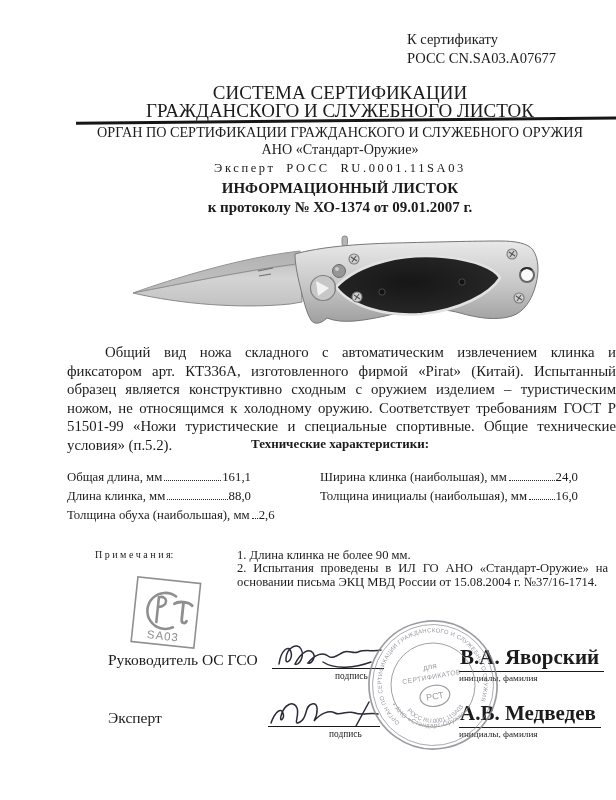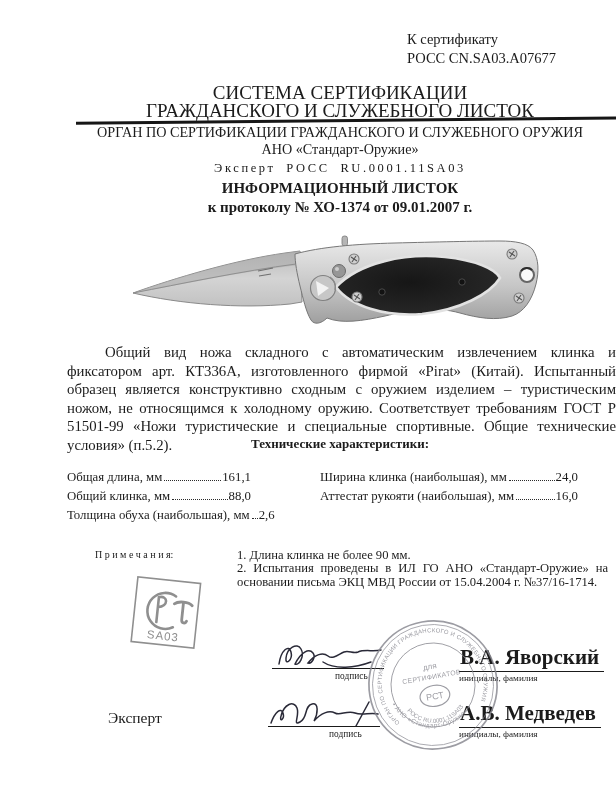--- a/index.html
+++ b/index.html
@@ -129,61 +129,62 @@
 
   <div class="abs center tech">Технические характеристики:</div>
 
   <div class="abs specs specs-left">
     <div class="spec-row">
       <span>Общая длина, мм</span>
       <span class="spec-leader"></span>
       <span>161,1</span>
     </div>
     <div class="spec-row">
-      <span>Общий клинка, мм</span>
+      <span>Длина клинка, мм</span>
       <span class="spec-leader"></span>
       <span>88,0</span>
     </div>
     <div class="spec-row">
       <span>Толщина обуха (наибольшая), мм</span>
       <span class="spec-leader"></span>
       <span>2,6</span>
     </div>
   </div>
 
   <div class="abs specs specs-right">
     <div class="spec-row">
       <span>Ширина клинка (наибольшая), мм</span>
       <span class="spec-leader"></span>
       <span>24,0</span>
     </div>
     <div class="spec-row">
-      <span>Аттестат рукояти (наибольшая), мм</span>
+      <span>Толщина инициалы (наибольшая), мм</span>
       <span class="spec-leader"></span>
       <span>16,0</span>
     </div>
   </div>
 
   <div class="abs notes-label">П р и м е ч а н и я:</div>
   <div class="abs notes-text">
     <div>1. Длина клинка не более 90 мм.</div>
-    <div>2. Испытания проведены в ИЛ ГО АНО «Стандарт-Оружие» на основании письма ЭКЦ МВД России от 15.04.2004 г. №37/16-1714.</div>
+    <div>2. Испытания проведены в ИЛ ГО АНО «Стандарт-Оружие» на основании письма ЭКЦ МВД России от 15.08.2004 г. №37/16-1714.</div>
   </div>
 
   <svg class="abs rst-mark" width="74" height="80" viewBox="0 0 74 80">
     <g stroke="#8f8f8f" fill="none" stroke-linecap="round">
       <rect x="5" y="4" width="63" height="65" stroke-width="1.6"></rect>
       <path d="M 45,19.5 A 18,18 0 1 0 45,50.5" stroke-width="2.6"></path>
       <path d="M 28,47 L 28,22 C 37,19 39,30 28,32" stroke-width="2.6"></path>
       <path d="M 44,27 C 48,23.5 58,23.5 62,27" stroke-width="2.8"></path>
       <path d="M 53,25 L 53,42 C 53,46 57,46 58,43" stroke-width="2.8"></path>
     </g>
     <text x="36" y="64" text-anchor="middle" font-size="11.5" letter-spacing="1" fill="#8f8f8f" font-family="Liberation Sans, sans-serif">SA03</text>
   </svg>
 
+  <div class="abs role" style="top:651px;">Руководитель ОС ГСО</div>
   <svg class="abs" style="left:243px;top:640px;" width="110" height="34" viewBox="0 0 110 34">
     <g stroke="#2a2a38" stroke-width="1.5" fill="none" stroke-linecap="round">
       <path d="M 4,24 C 6,10 14,4 16,12 C 18,20 10,26 11,18 C 12,8 22,2 26,9 C 30,16 24,26 20,24 C 26,12 34,8 38,13 C 41,17 37,24 33,23 C 40,14 48,12 53,16 C 58,20 64,14 69,12 C 74,10 78,14 83,12 C 90,9 98,12 106,10"></path>
       <path d="M 48,22 C 60,30 80,28 96,22"></path>
     </g>
   </svg>
   <div class="abs sig-line" style="left:240px;top:668px;width:112px;"></div>
   <div class="abs small-cap" style="left:303px;top:671px;">подпись</div>
   <div class="abs name-block" style="left:427px;top:645px;">
     <span class="sig-name">В.А. Яворский</span>

